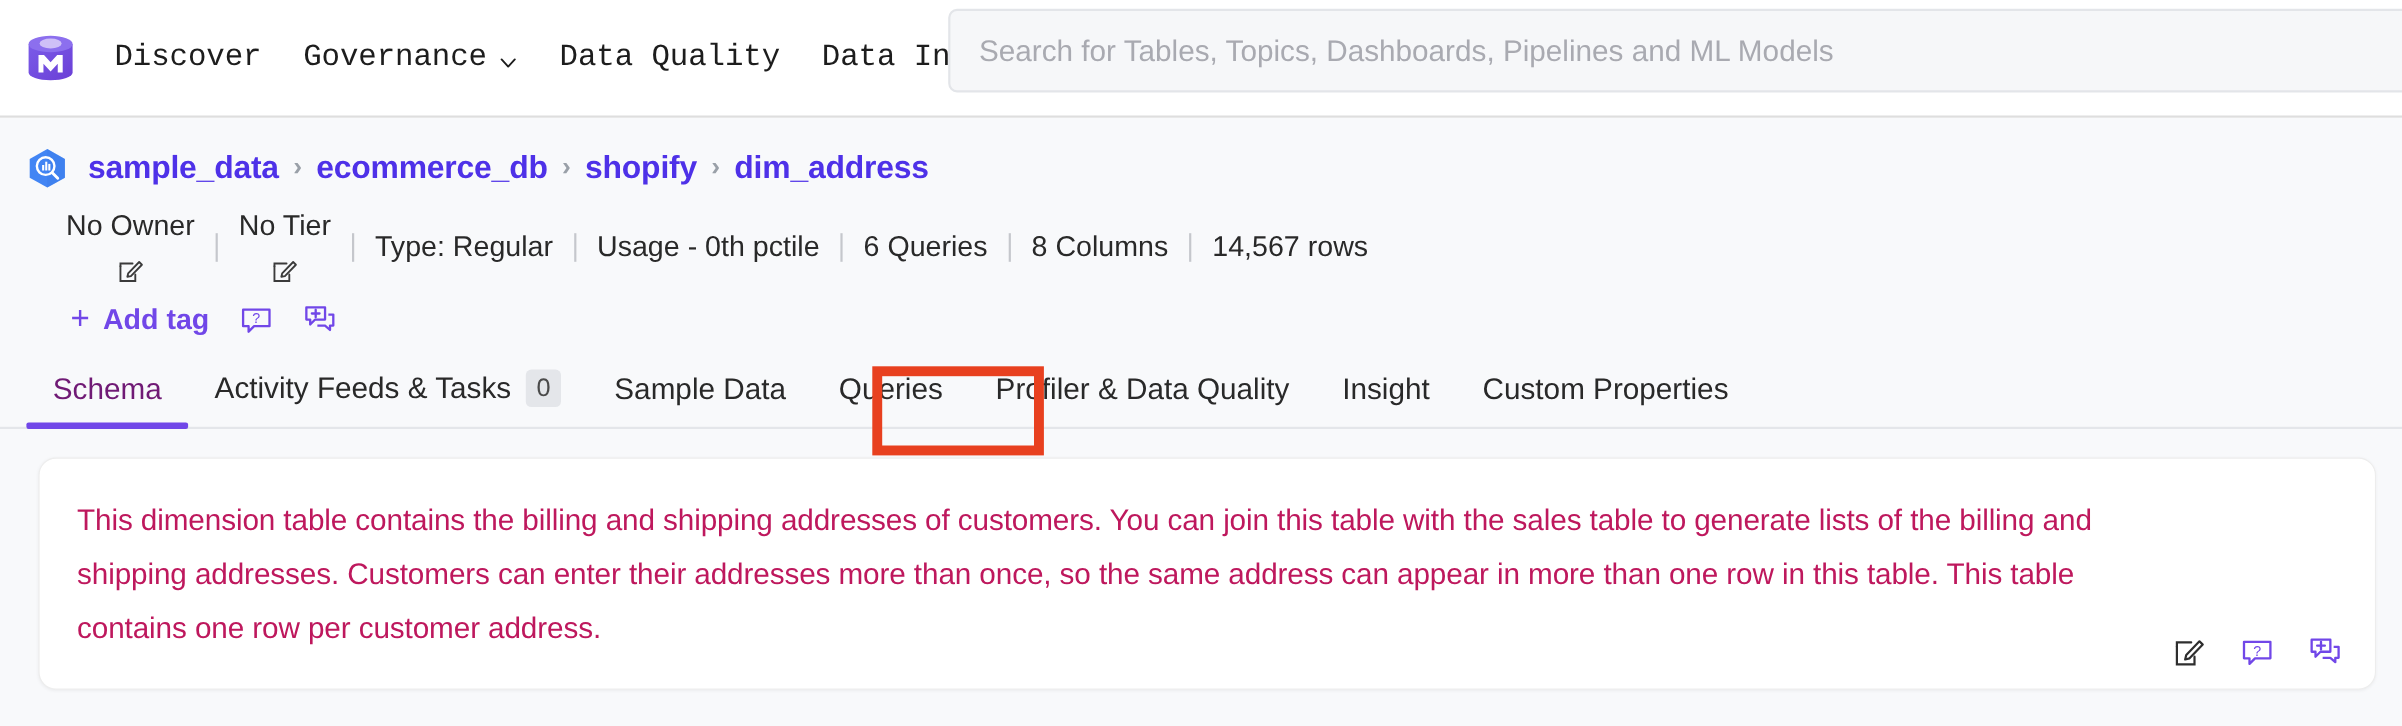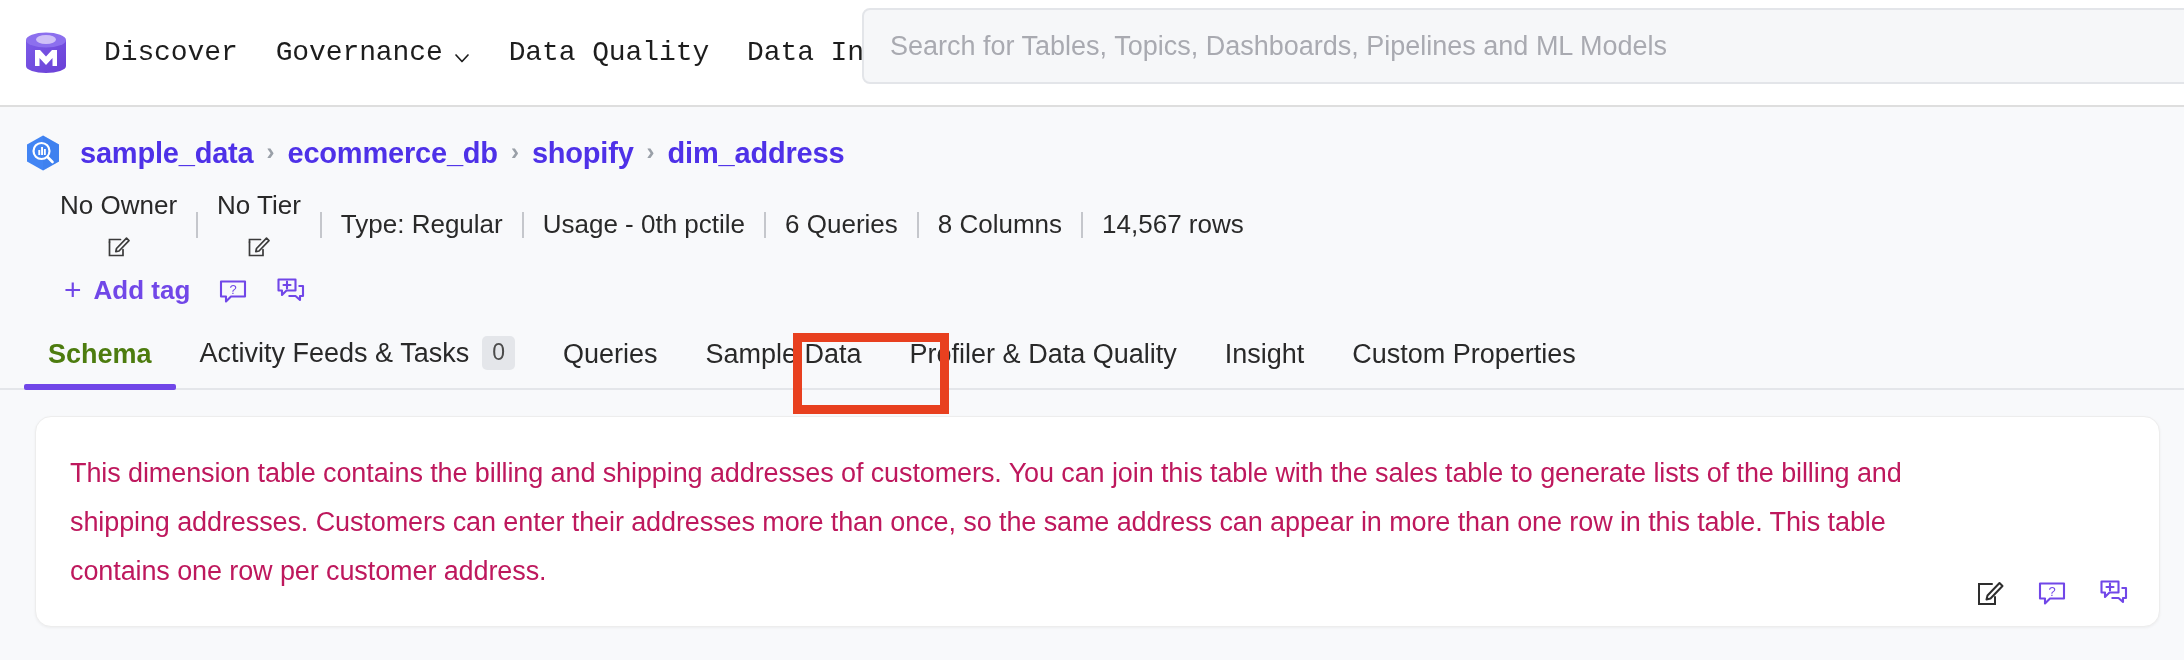--- a/index.html
+++ b/index.html
@@ -201,22 +201,22 @@
     padding: 0 24px 18px 24px;
     display: flex;
     align-items: center;
     gap: 13px;
     cursor: pointer;
     white-space: nowrap;
     position: relative;
   }
 
   .tab.active {
-    color: #4d7c0f;
-    font-weight: bold;
+    color: #701a75;
+    font-weight: normal;
     align-items: center;
   }
 
   .tab.active::after {
     content: "";
     position: absolute;
     left: 0; right: 0;
     bottom: -2px;
     height: 6px;
     background: #7147E8;
@@ -417,25 +417,25 @@
   <div class="tab active">
     <span>Schema</span>
   </div>
 
   <div class="tab">
     <span>Activity Feeds &amp; Tasks</span>
     <span class="tab-count">0</span>
   </div>
 
   <div class="tab">
+    <span>Sample Data</span>
+  </div>
+
+  <div class="tab">
     <span>Queries</span>
-  </div>
-
-  <div class="tab">
-    <span>Sample Data</span>
   </div>
 
   <div class="tab">
     <span>Profiler &amp; Data Quality</span>
   </div>
 
   <div class="tab">
     <span>Insight</span>
   </div>
 

